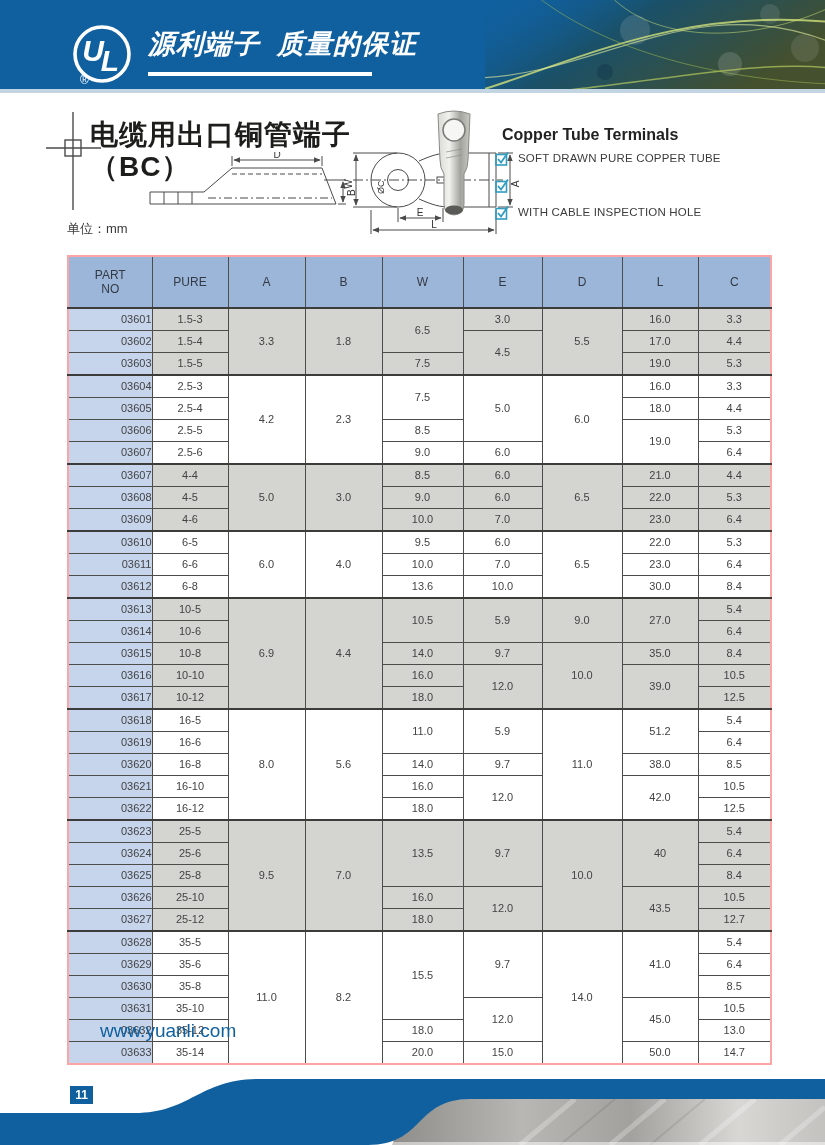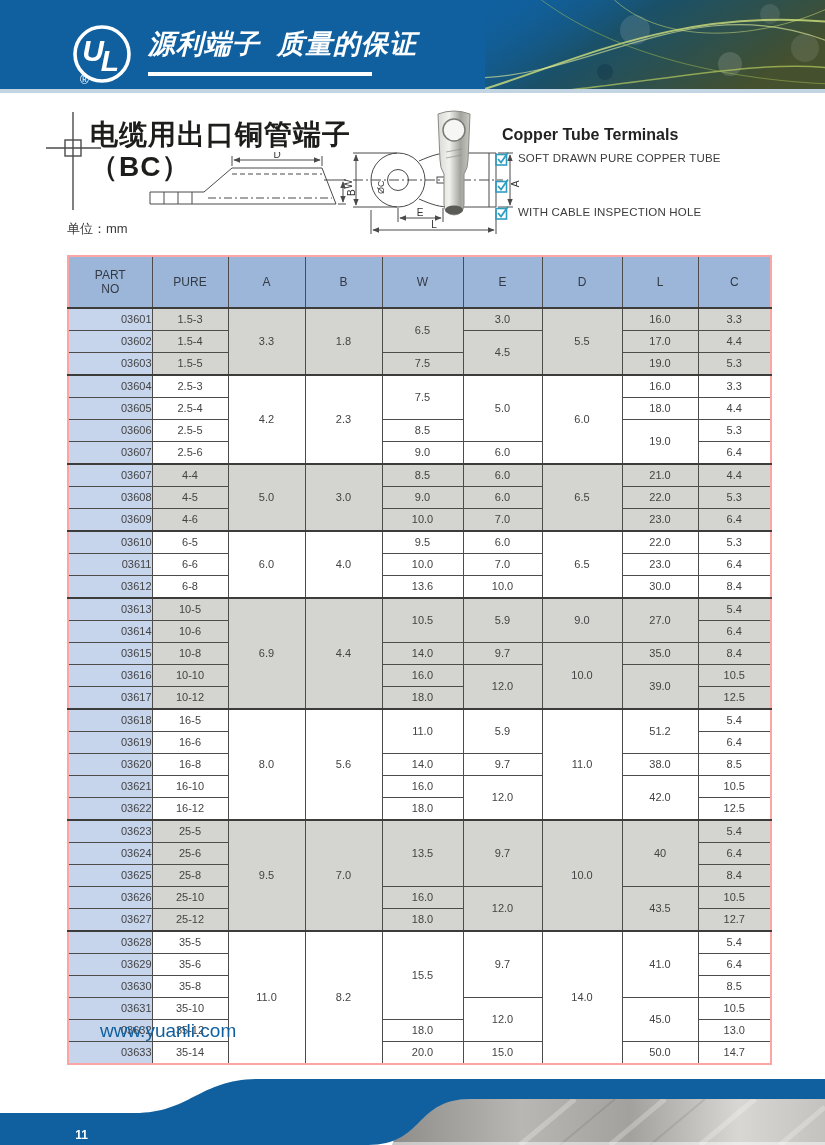--- a/index.html
+++ b/index.html
@@ -48,21 +48,21 @@
   }
   .spec-table td.partno { background:var(--part-cell,#c6d5ec);text-align:right; }
   .spec-table tr.shade td:not(.partno) { background:var(--shade-cell,#d4d4d0); }
   .spec-table tr.gstart td { border-top:2px solid #3c3c3a; }
 
   
   .footer-svg { position:absolute; left:0; top:1075px; }
   .page-badge {
     position:absolute; left:70px; top:1086px; width:23px; height:18px;
     background:var(--banner-blue,#10609f); color:#ffffff; font-size:12px; font-weight:bold;
-    text-align:center; line-height:18px;margin-top:40px;
+    text-align:center; line-height:18px;
   }
   .website { position:absolute; left:100px; top:1020px; font-size:19px; color:var(--banner-blue,#10609f); }
 
   svg text { font-family:"Liberation Sans", sans-serif; }
 </style>
 </head>
 <body>
 
 <div class="banner">
   <svg class="banner-art" width="340" height="89" viewBox="0 0 340 89">

